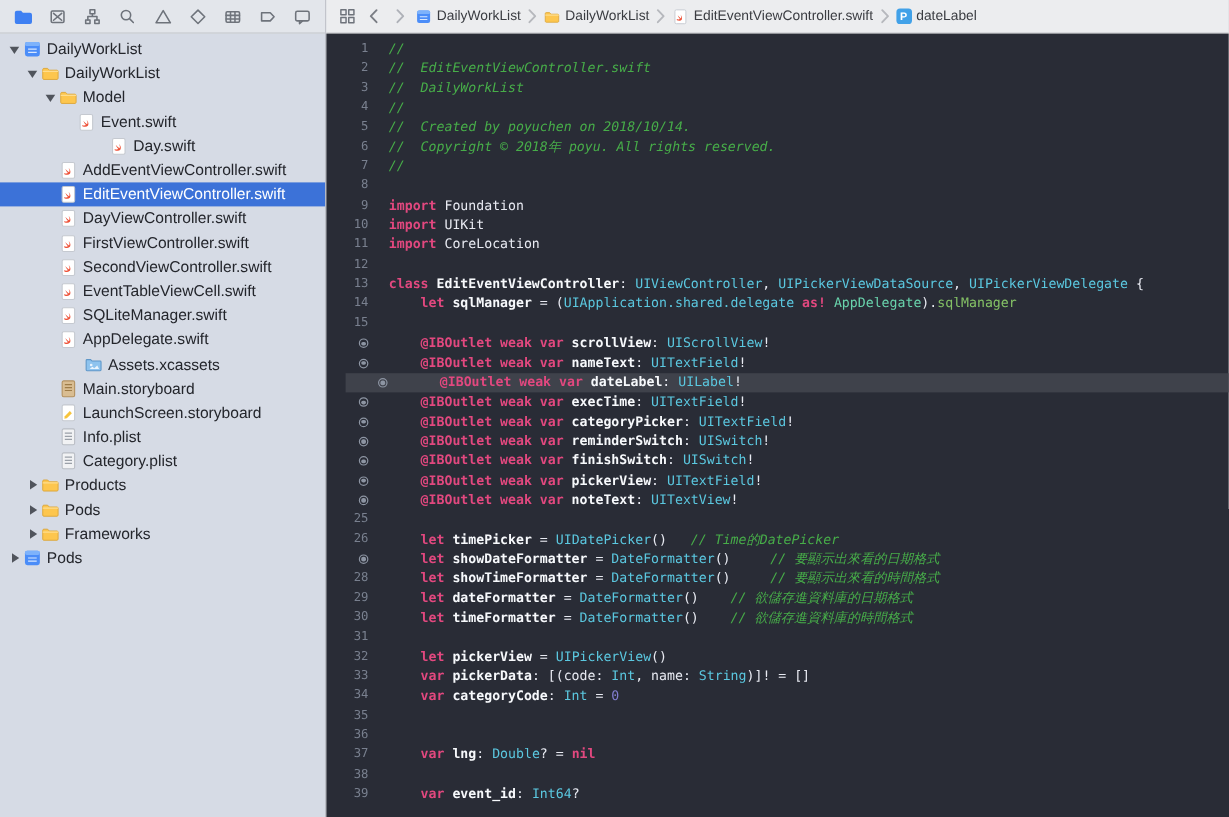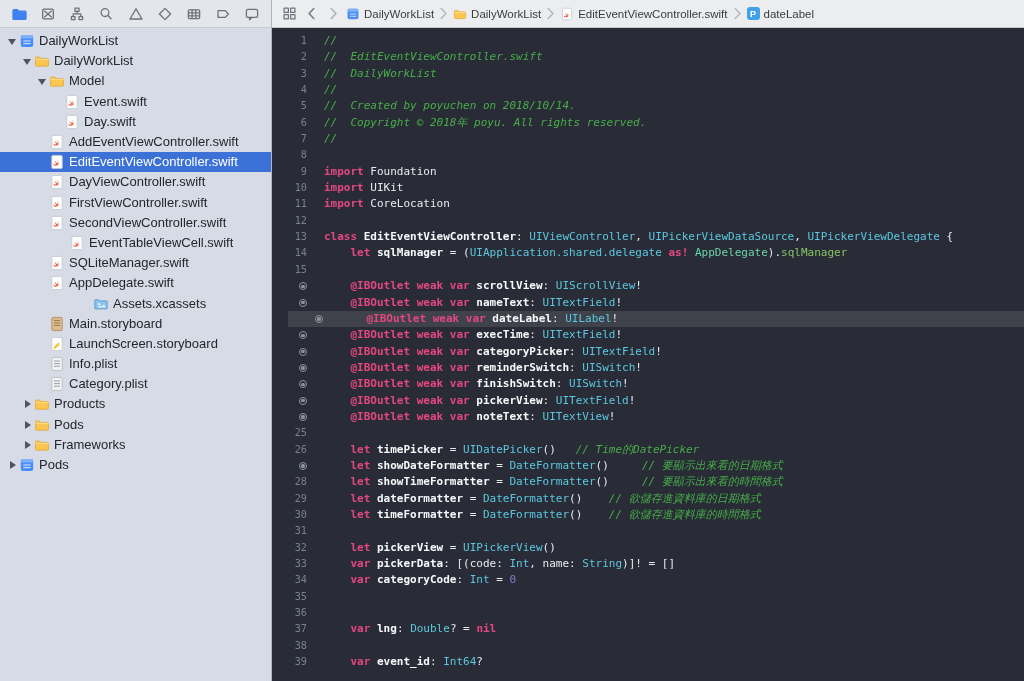--- a/index.html
+++ b/index.html
@@ -145,21 +145,21 @@
         <div class="tree-row" style="padding-left: 51px;">
           <span class="disc none"></span>
           <span class="tree-ico">
             <svg width="16" height="16" viewBox="0 0 16 16">
               <rect x="2.8" y="1.4" width="10.4" height="13.2" rx="1.3" fill="#ffffff" stroke="#c5c9d0" stroke-width=".9"></rect>
               <path d="M4.6 11.2q3.4 1.2 4.8-.7 1-2.3-1.3-4.8 1.4 2.7.4 3.9-2-1.5-3.1-3 .6 2 2.2 3.6-1.5.7-3-.1z" fill="#ee5138"></path>
             </svg>
           </span>
           <span class="tree-label">Event.swift</span>
         </div>
-        <div class="tree-row" style="padding-left: 51px;">
+        <div class="tree-row" style="padding-left: 78px;">
           <span class="disc none"></span>
           <span class="tree-ico">
             <svg width="16" height="16" viewBox="0 0 16 16">
               <rect x="2.8" y="1.4" width="10.4" height="13.2" rx="1.3" fill="#ffffff" stroke="#c5c9d0" stroke-width=".9"></rect>
               <path d="M4.6 11.2q3.4 1.2 4.8-.7 1-2.3-1.3-4.8 1.4 2.7.4 3.9-2-1.5-3.1-3 .6 2 2.2 3.6-1.5.7-3-.1z" fill="#ee5138"></path>
             </svg>
           </span>
           <span class="tree-label">Day.swift</span>
         </div>
         <div class="tree-row" style="padding-left: 36px; text-align: center;">
@@ -205,21 +205,21 @@
         <div class="tree-row" style="padding-left: 36px;">
           <span class="disc none"></span>
           <span class="tree-ico">
             <svg width="16" height="16" viewBox="0 0 16 16">
               <rect x="2.8" y="1.4" width="10.4" height="13.2" rx="1.3" fill="#ffffff" stroke="#c5c9d0" stroke-width=".9"></rect>
               <path d="M4.6 11.2q3.4 1.2 4.8-.7 1-2.3-1.3-4.8 1.4 2.7.4 3.9-2-1.5-3.1-3 .6 2 2.2 3.6-1.5.7-3-.1z" fill="#ee5138"></path>
             </svg>
           </span>
           <span class="tree-label">SecondViewController.swift</span>
         </div>
-        <div class="tree-row" style="padding-left: 36px; margin-left: 20px;">
+        <div class="tree-row" style="padding-left: 36px;">
           <span class="disc none"></span>
           <span class="tree-ico">
             <svg width="16" height="16" viewBox="0 0 16 16">
               <rect x="2.8" y="1.4" width="10.4" height="13.2" rx="1.3" fill="#ffffff" stroke="#c5c9d0" stroke-width=".9"></rect>
               <path d="M4.6 11.2q3.4 1.2 4.8-.7 1-2.3-1.3-4.8 1.4 2.7.4 3.9-2-1.5-3.1-3 .6 2 2.2 3.6-1.5.7-3-.1z" fill="#ee5138"></path>
             </svg>
           </span>
           <span class="tree-label">EventTableViewCell.swift</span>
         </div>
         <div class="tree-row" style="padding-left: 36px;">
@@ -235,21 +235,21 @@
         <div class="tree-row" style="padding-left: 36px;">
           <span class="disc none"></span>
           <span class="tree-ico">
             <svg width="16" height="16" viewBox="0 0 16 16">
               <rect x="2.8" y="1.4" width="10.4" height="13.2" rx="1.3" fill="#ffffff" stroke="#c5c9d0" stroke-width=".9"></rect>
               <path d="M4.6 11.2q3.4 1.2 4.8-.7 1-2.3-1.3-4.8 1.4 2.7.4 3.9-2-1.5-3.1-3 .6 2 2.2 3.6-1.5.7-3-.1z" fill="#ee5138"></path>
             </svg>
           </span>
           <span class="tree-label">AppDelegate.swift</span>
         </div>
-        <div class="tree-row" style="padding-left: 36px; margin-left: 44px;">
+        <div class="tree-row" style="padding-left: 57px;">
           <span class="disc none"></span>
           <span class="tree-ico">
             <svg width="16" height="16" viewBox="0 0 16 16">
               <path d="M1.8 4.4c0-.4.3-.7.7-.7h3l1.2 1.2h6.8c.4 0 .7.3.7.7v6.6c0 .4-.3.7-.7.7H2.5c-.4 0-.7-.3-.7-.7z" fill="#8ec3ee" stroke="#5f97c9" stroke-width=".9"></path>
               <circle cx="6" cy="8.2" r="1.1" fill="#eaf4fd"></circle>
               <path d="M4.6 11.6l2.4-2 1.6 1.2 2.4-2.2 1.6 3z" fill="#eaf4fd"></path>
             </svg>
           </span>
           <span class="tree-label">Assets.xcassets</span>
         </div>

